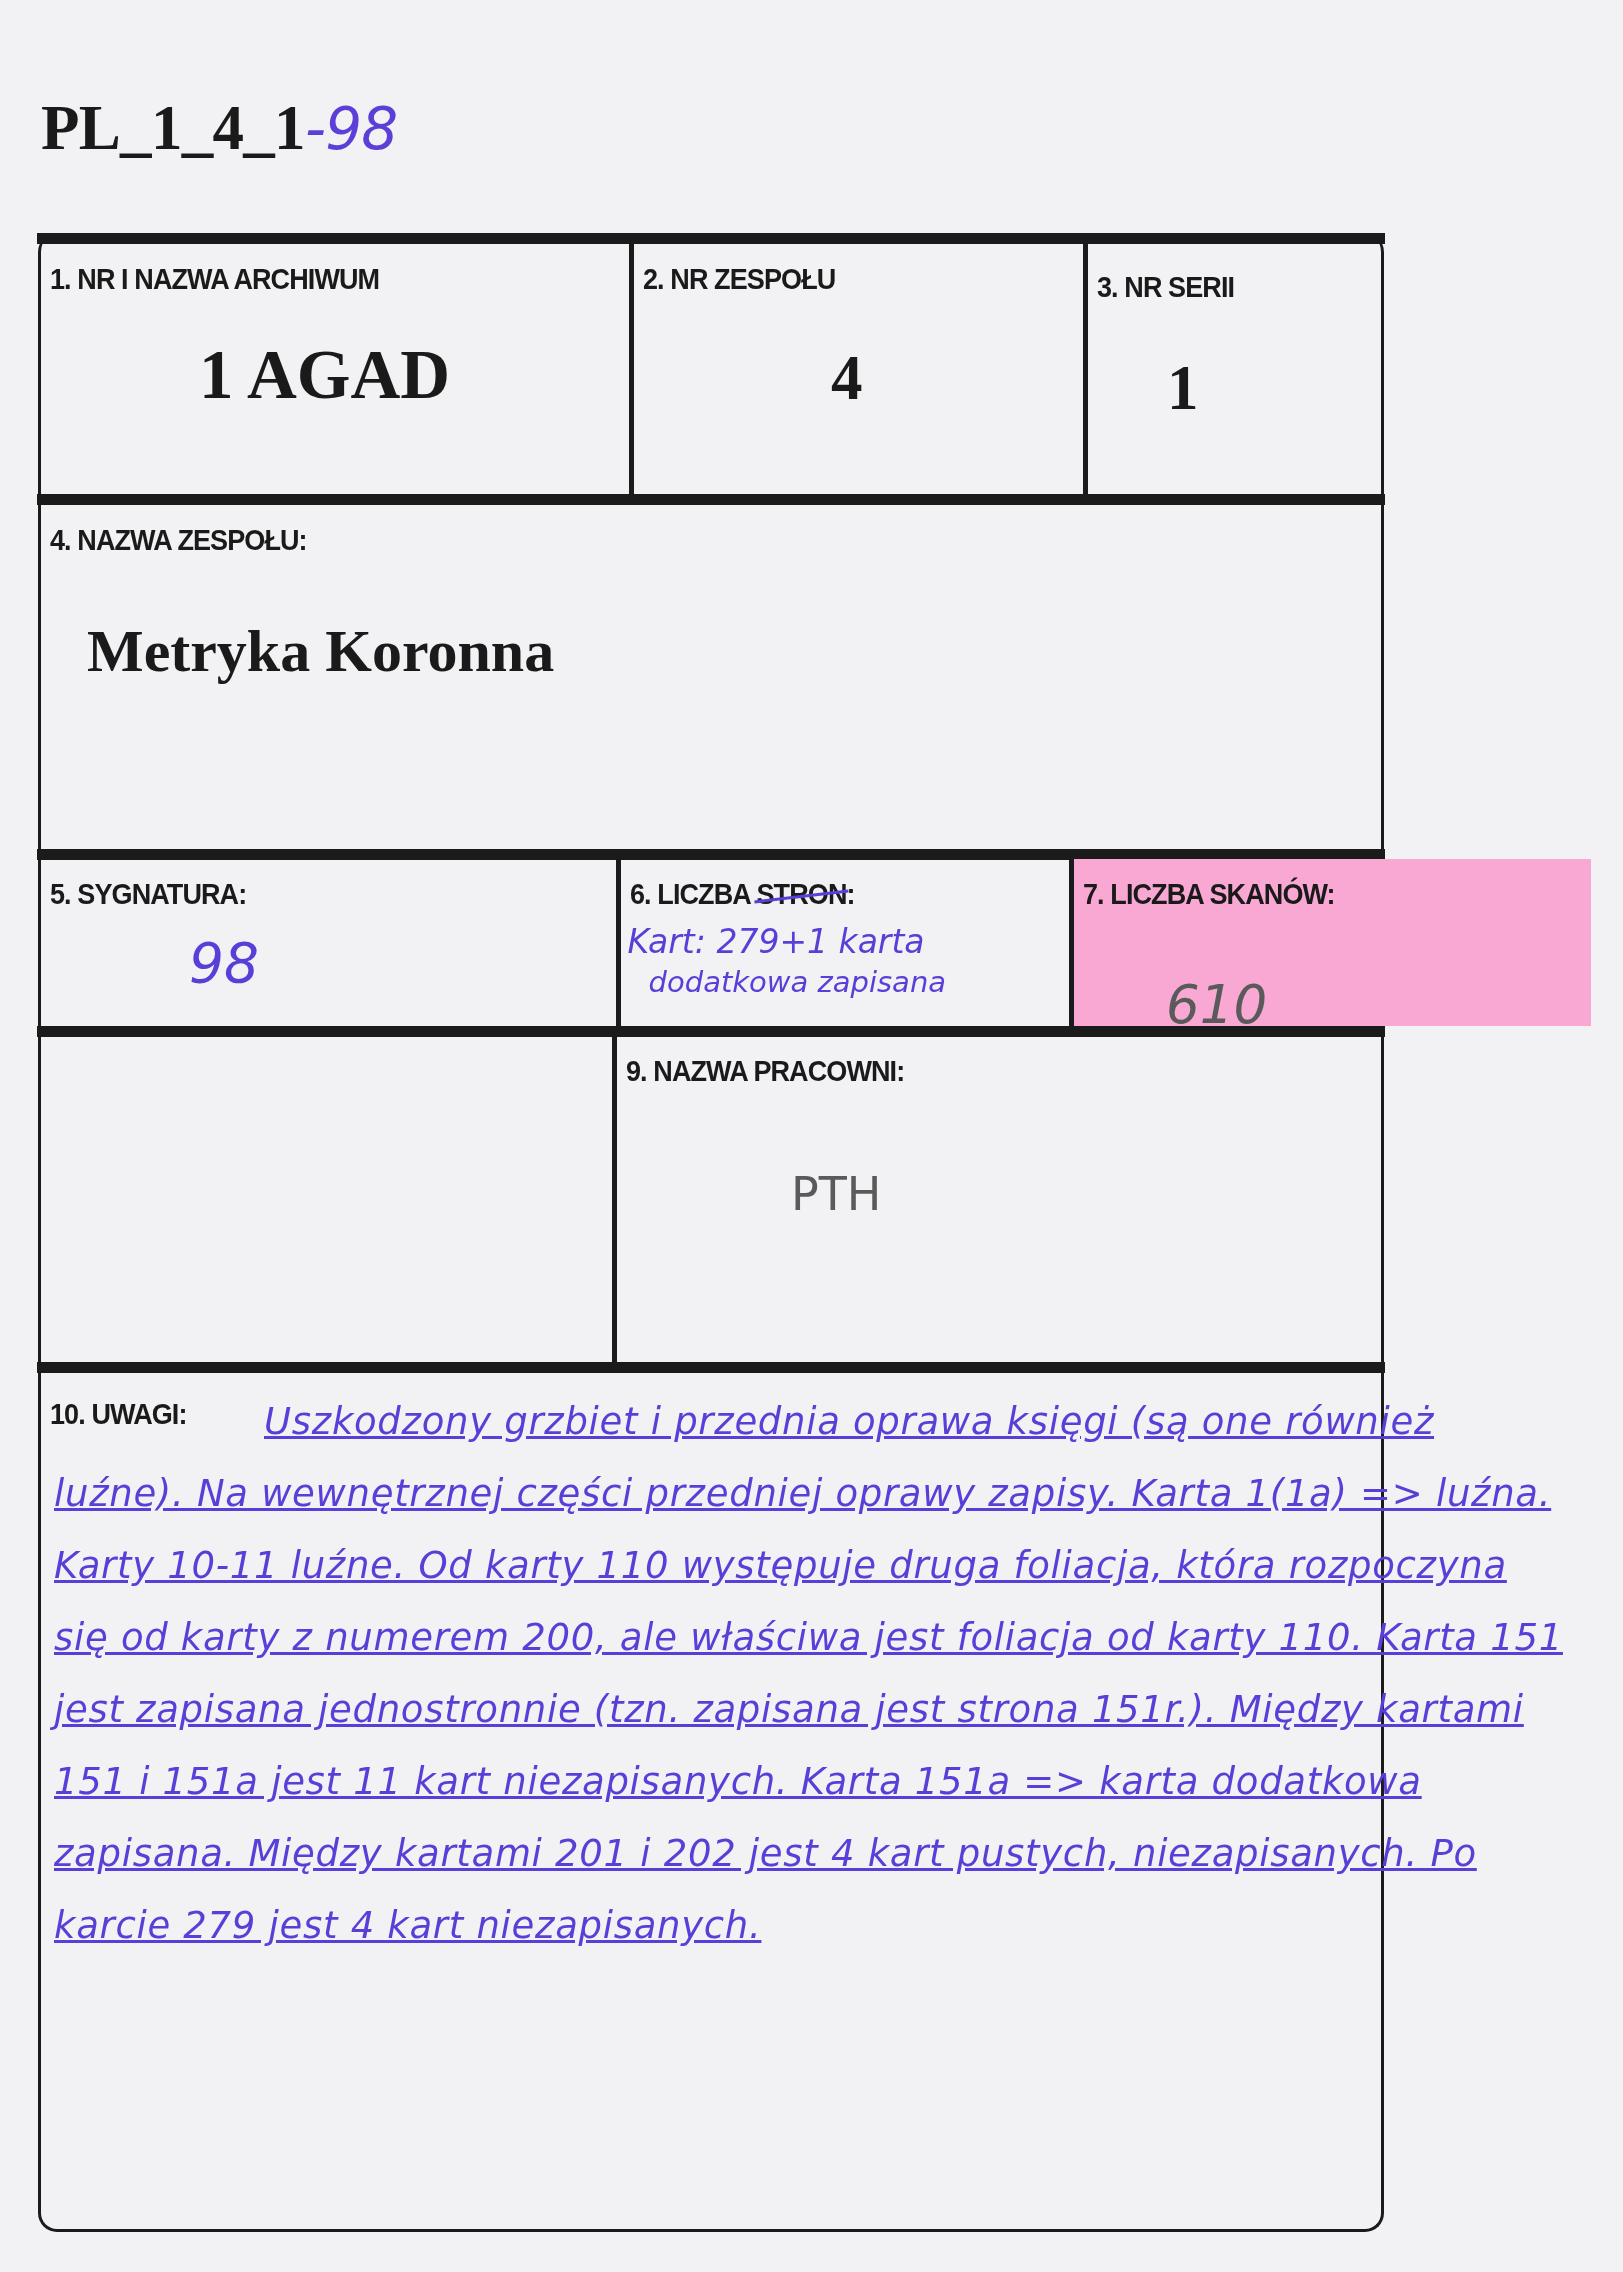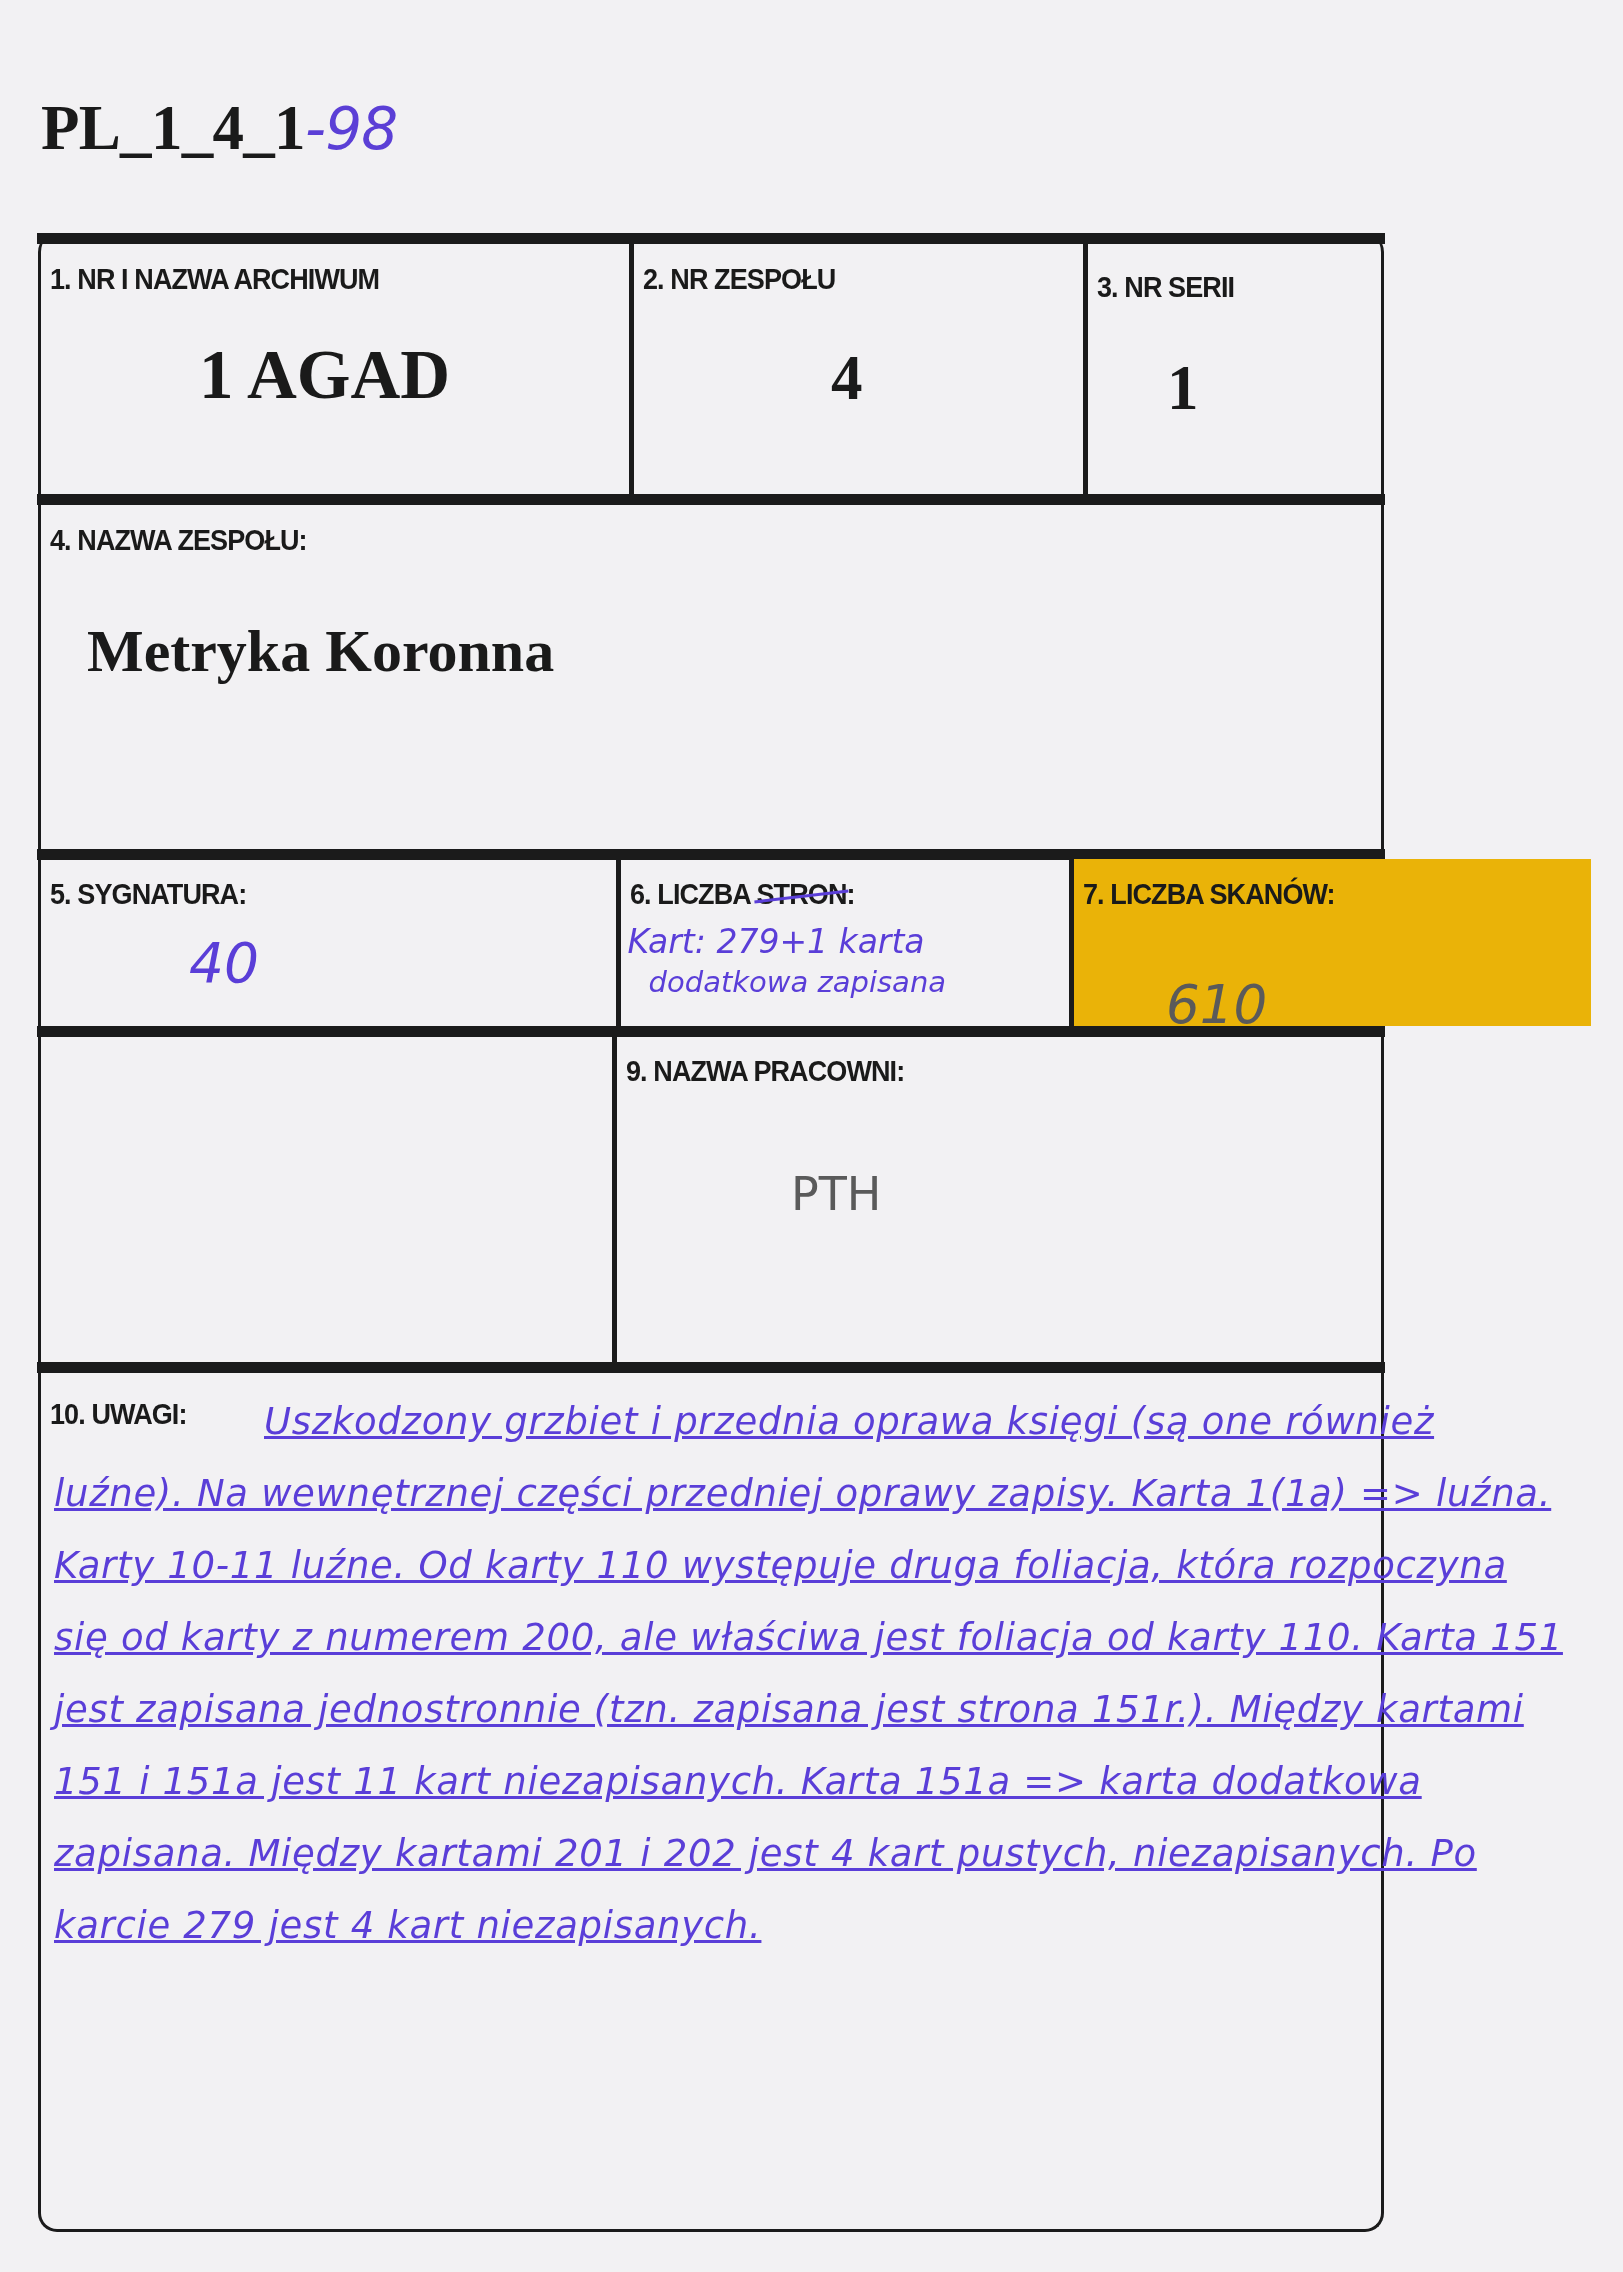--- a/index.html
+++ b/index.html
@@ -44,21 +44,21 @@
       font-weight: bold; color: #1a1a1a;
     }
     .pen-blue {
       position: absolute; font-family: "DejaVu Sans", sans-serif;
       color: #5a3ed8; font-style: italic; white-space: nowrap;
     }
     .pencil {
       position: absolute; font-family: "DejaVu Sans", sans-serif;
       color: #5a5a5a; white-space: nowrap; margin-top: 36px;
     }
-    .grey { background: #eab308; }
+    .grey { background: #f9a8d4; }
     .strike { position: relative; }
     .strike::after {
       content: ""; position: absolute; left: -2.6px; right: -2.6px; top: 52%;
       height: 3.3px; background: #5a3ed8; transform: rotate(-6deg);
     }
     .remarks-text {
       position: absolute; left: 13px; top: 13px; right: 19.7px;
       font-family: "DejaVu Sans", sans-serif; font-style: italic;
       color: #5a3ed8; font-size: 37px; line-height: 72px;
       text-indent: 210px; letter-spacing: 0.7px; text-decoration: underline;
@@ -94,21 +94,21 @@
     <div class="typed" style="left:79px; top:108px; font-size:63px;">1</div>
   </div>
 
   <div class="cell" style="left:0; top:272px; width:1549px; height:344px;">
     <div class="label">4. NAZWA ZESPOŁU:</div>
     <div class="typed" style="left:46px; top:112px; font-size:60px;">Metryka Koronna</div>
   </div>
 
   <div class="cell" style="left:0; top:626px; width:578px; height:167px;">
     <div class="label">5. SYGNATURA:</div>
-    <div class="pen-blue" style="left:148px; top:72px; font-size:55px;">40</div>
+    <div class="pen-blue" style="left:148px; top:72px; font-size:55px;">98</div>
   </div>
   <div class="vline" style="left:575px; top:626px; height:167px;"></div>
   <div class="cell" style="left:580px; top:626px; width:448px; height:167px;padding-left:36px;">
     <div class="label">
       <span>6. LICZBA </span><span class="strike">STRON</span><span>:</span>
     </div>
     <div class="pen-blue" style="left:6.6px; top:63px; font-size:33px;">Kart: 279+1 karta</div>
     <div class="pen-blue" style="left:6.6px; top:106px; font-size:29px;margin-left:21px;">dodatkowa zapisana</div>
   </div>
   <div class="vline" style="left:1028px; top:626px; height:167px;"></div>

